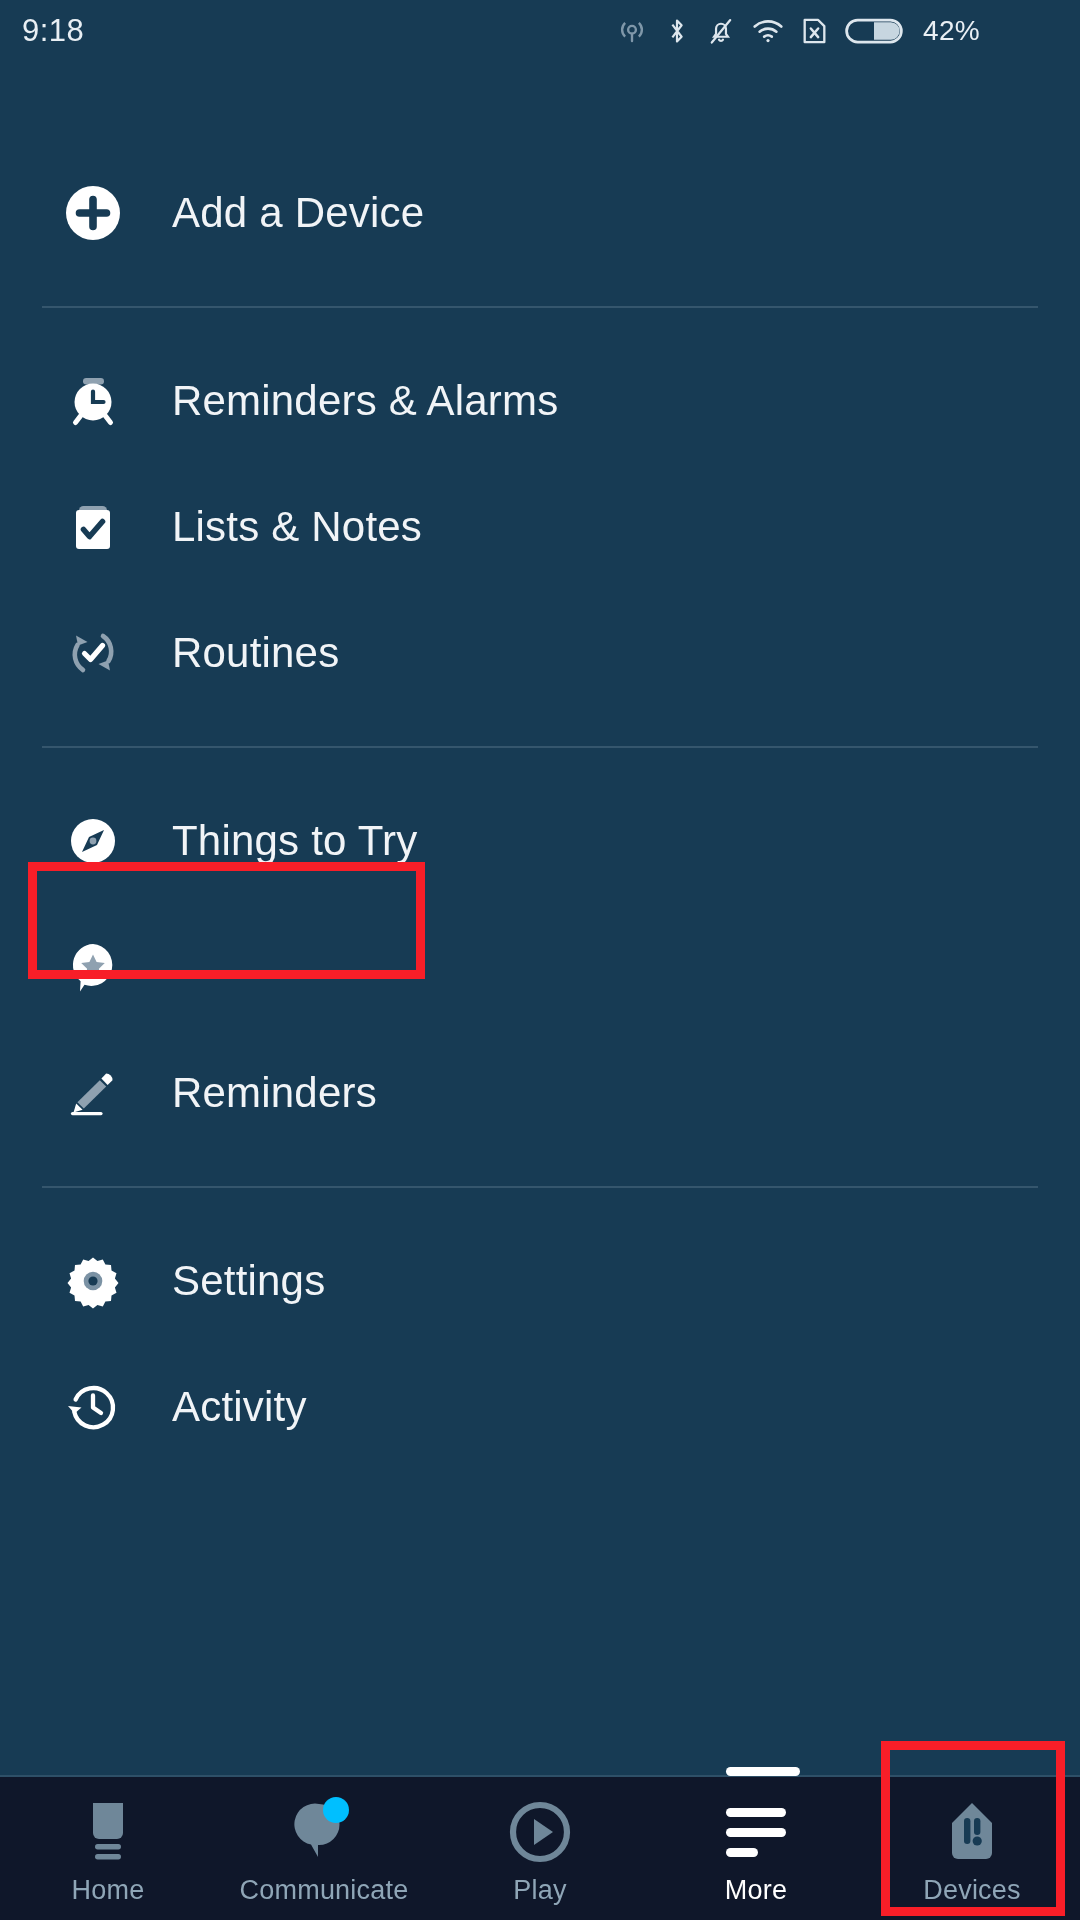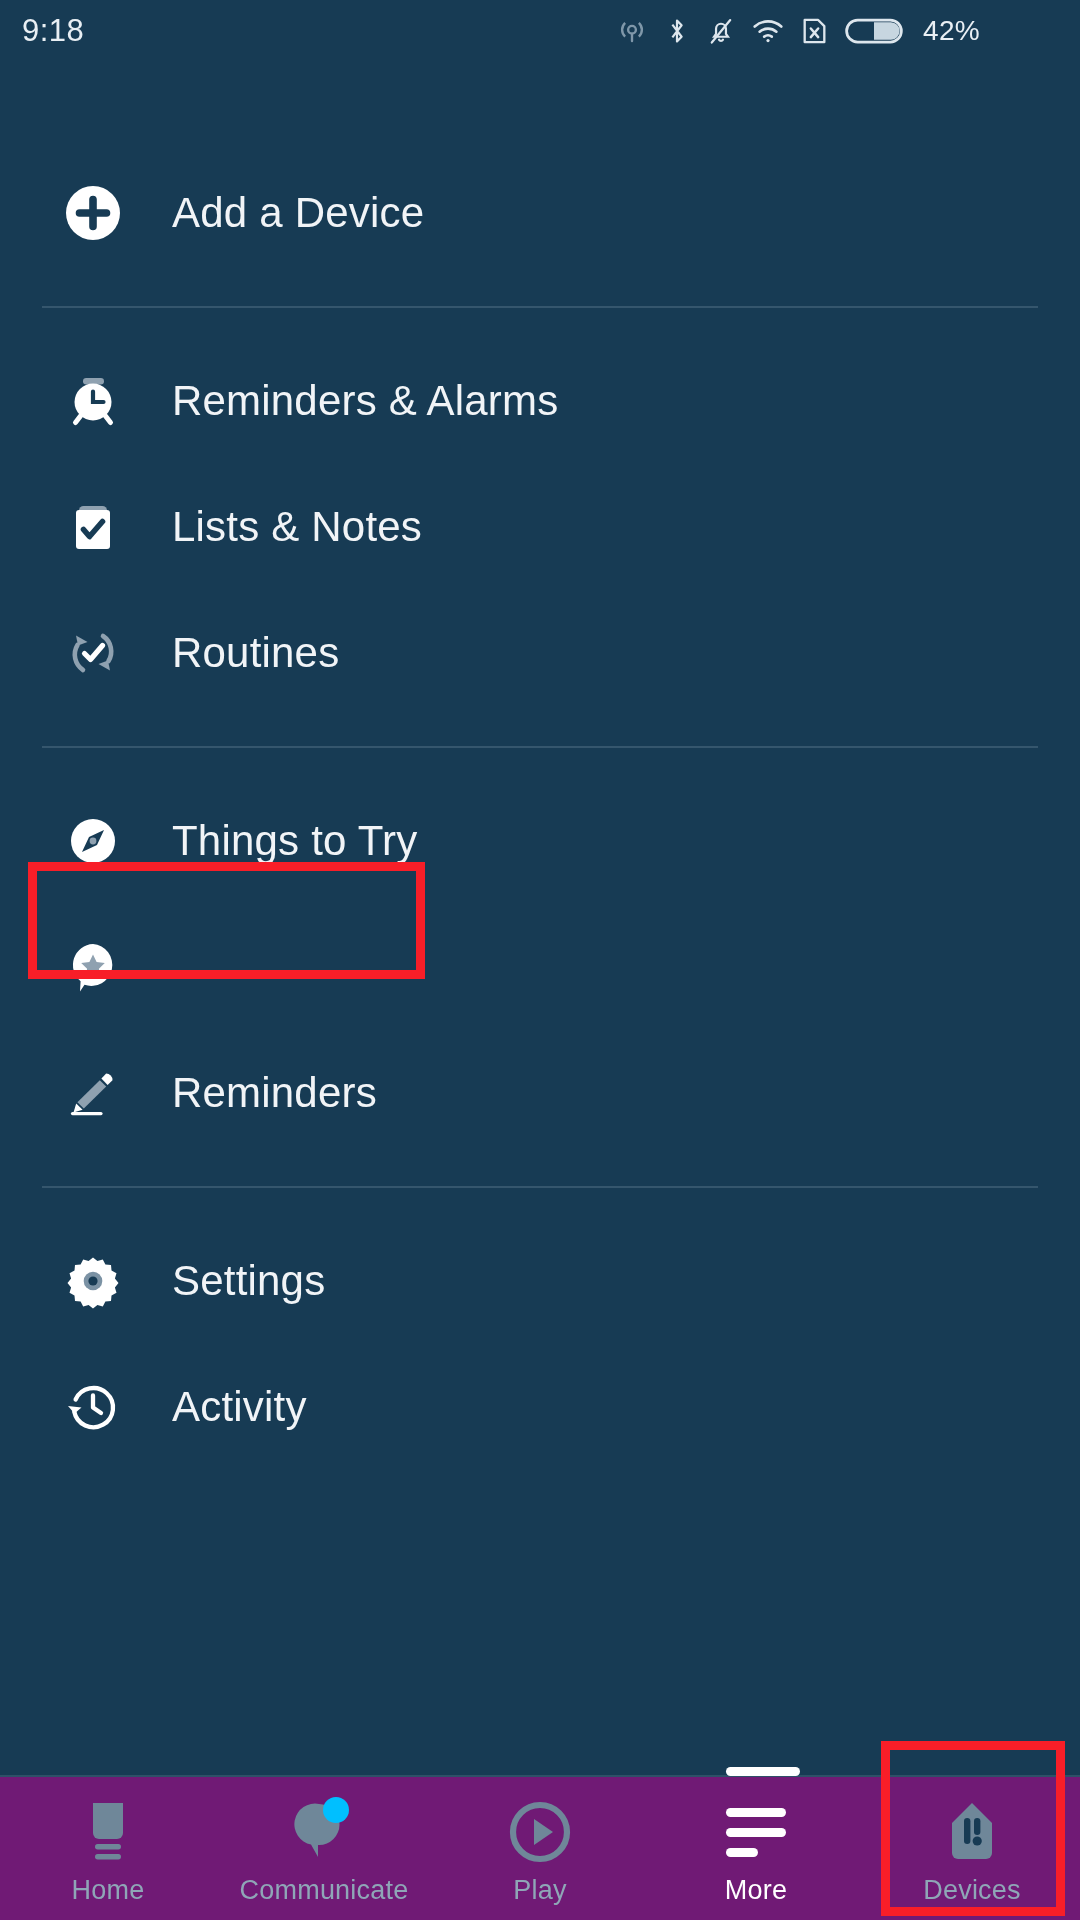--- a/index.html
+++ b/index.html
@@ -72,21 +72,21 @@
     width:397px; height:117px;
     border:9px solid #f81e28;
     pointer-events:none;
     z-index:5;
   }
 
   
   #bottom-nav {
     position:absolute; left:0; top:1775px;
     width:1080px; height:145px;
-    background:#701a75;
+    background:#0f172a;
     border-top:2px solid #2e5068;
     display:flex;
   }
   .nav-item {
     flex:1 1 0;
     display:flex; flex-direction:column;
     align-items:center; justify-content:flex-start;
     padding-top:18px;
     position:relative;
   }

